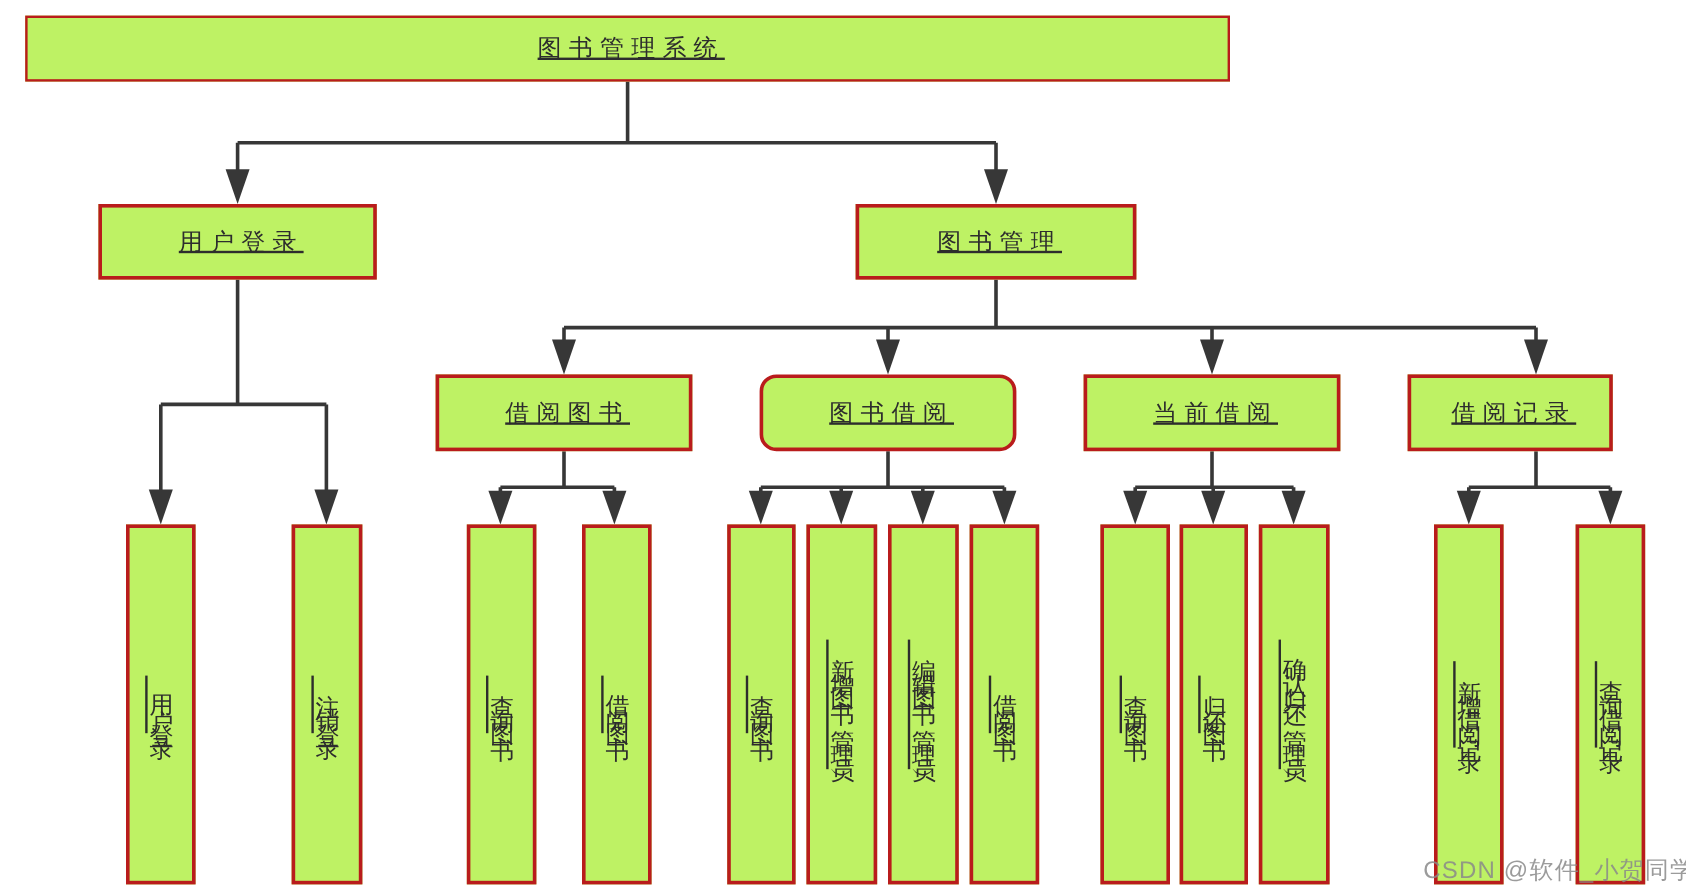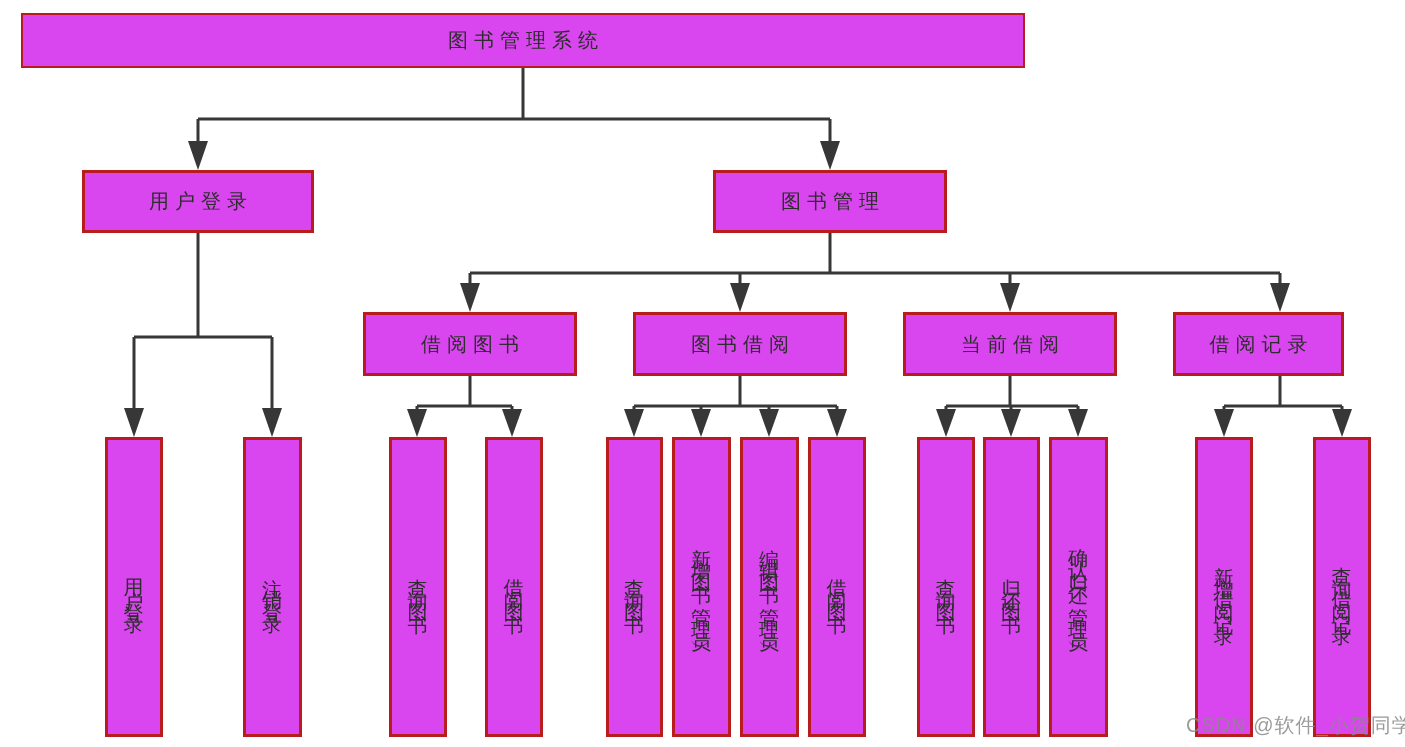--- a/index.html
+++ b/index.html
@@ -22,27 +22,28 @@
     stroke: #373737;
     stroke-width: 3;
   }
   #connectors polygon {
     fill: #373737;
     stroke: none;
   }
   .node {
     position: absolute;
     box-sizing: border-box;
-    background: #d946ef;
+    background: #bef264;
     border: 3px solid #b91c1c;
     display: flex;
     align-items: center;
     justify-content: center;
     color: #2d2d2d;
     z-index: 1;
+    text-decoration: underline;
   }
   .node.root { border-width: 2px; }
   .h-label {
     font-size: 20px;
     letter-spacing: 6px;
     text-indent: 6px;
     white-space: nowrap;
     color: #2d2d2d;
   }
   .leaf { top: 437px; height: 300px; }
@@ -121,21 +122,21 @@
   <div class="node" style="left:82px; top:170px; width:232px; height:63px;">
     <span class="h-label">用户登录</span>
   </div>
   <div class="node" style="left:713px; top:170px; width:234px; height:63px;text-align:right;">
     <span class="h-label">图书管理</span>
   </div>
 
   <div class="node" style="left:363px; top:312px; width:214px; height:64px;">
     <span class="h-label">借阅图书</span>
   </div>
-  <div class="node" style="left:633px; top:312px; width:214px; height:64px;">
+  <div class="node" style="left:633px; top:312px; width:214px; height:64px;border-radius:14px;">
     <span class="h-label">图书借阅</span>
   </div>
   <div class="node" style="left:903px; top:312px; width:214px; height:64px;">
     <span class="h-label">当前借阅</span>
   </div>
   <div class="node" style="left:1173px; top:312px; width:171px; height:64px;">
     <span class="h-label">借阅记录</span>
   </div>
 
   <div class="node leaf" style="left:105px; width:58px;">

